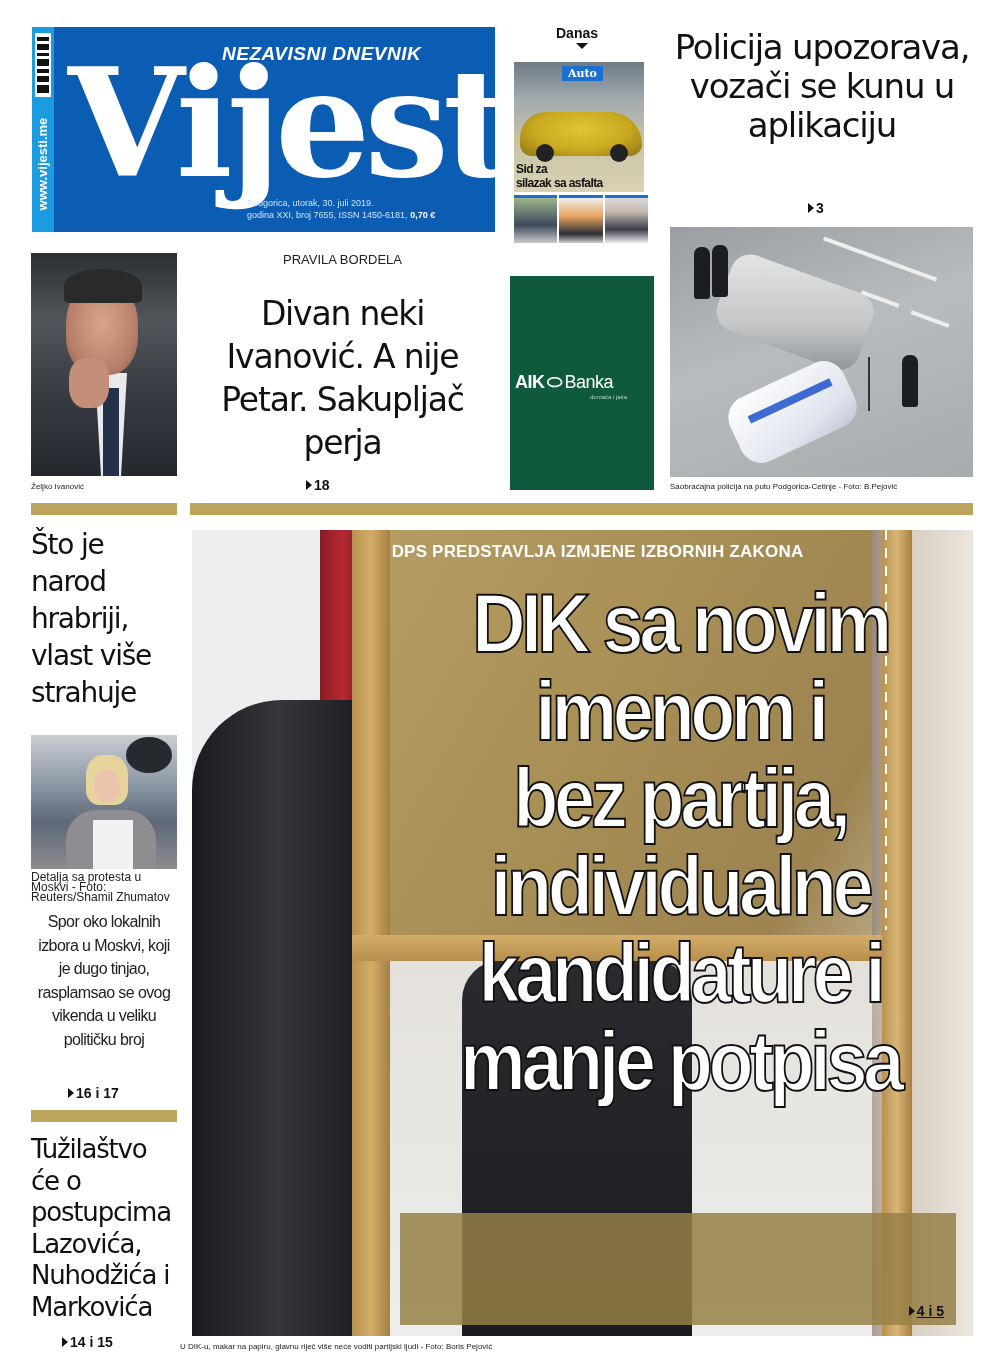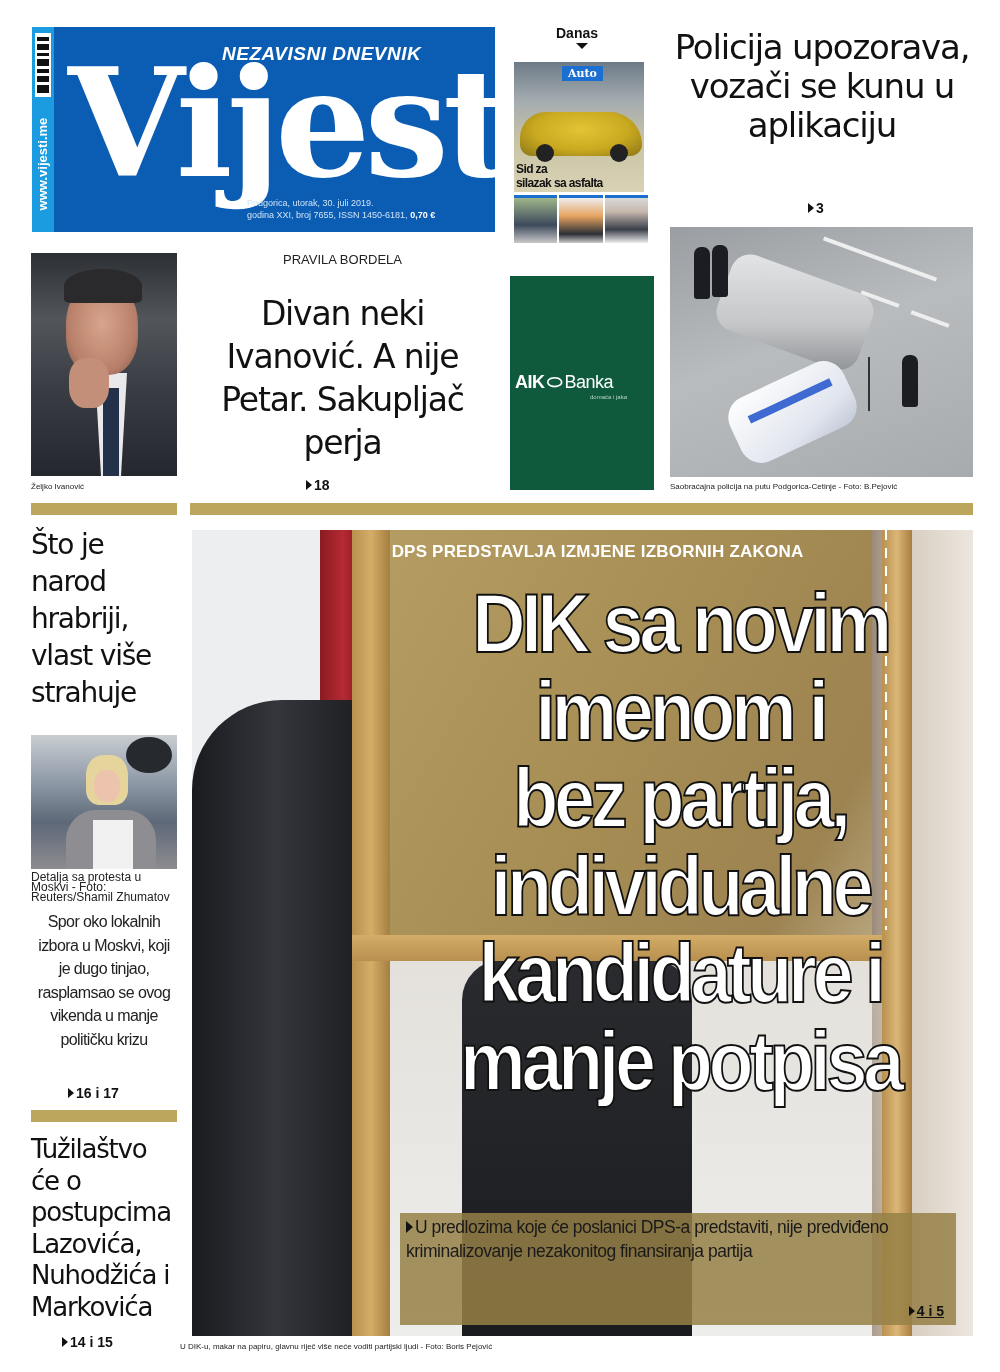--- a/index.html
+++ b/index.html
@@ -184,21 +184,21 @@
 <div class="abs left-head" style="top:526px">Što je narod hrabriji, vlast više strahuje</div>
 
 <div class="abs moskva-photo">
   <div class="abs moskva-helmet"></div>
   <div class="abs moskva-body"></div>
   <div class="abs moskva-shirt"></div>
   <div class="abs moskva-hair"></div>
   <div class="abs moskva-face"></div>
 </div>
 <div class="abs moskva-caption">Detalja sa protesta u Moskvi - Foto: Reuters/Shamil Zhumatov</div>
-<div class="abs moskva-text">Spor oko lokalnih izbora u Moskvi, koji je dugo tinjao, rasplamsao se ovog vikenda u manje političku krizu</div>
+<div class="abs moskva-text">Spor oko lokalnih izbora u Moskvi, koji je dugo tinjao, rasplamsao se ovog vikenda u veliku političku broj</div>
 <div class="abs page-ref" style="left:68px;top:1085px"><span class="tri"></span><span>16 i 17</span></div>
 
 <div class="abs left-head" style="top:1134px;font-size:26px;line-height:31.5px">Tužilaštvo će o postupcima Lazovića, Nuhodžića i Markovića</div>
 <div class="abs page-ref" style="left:62px;top:1334px"><span class="tri"></span><span>14 i 15</span></div>
 
 <div class="abs main-photo">
   <div class="abs mp-booth"></div>
   <div class="abs mp-booth-right"></div>
   <div class="abs mp-light"></div>
   <div class="abs mp-legs"></div>
@@ -214,17 +214,16 @@
 <div class="abs main-head">
   <div>DIK sa novim</div>
   <div>imenom i</div>
   <div>bez partija,</div>
   <div>individualne</div>
   <div>kandidature i</div>
   <div>manje potpisa</div>
 </div>
 
 <div class="abs summary-box">
-  <div class="summary-item"><span class="tri"></span><span>U predlozima koje će poslanici DPS-a predstaviti, nije predviđeno kriminalizovanje nezakonitog finansiranja partija</span></div>
   <div class="abs page-ref summary-ref"><span class="tri"></span><span>4 i 5</span></div>
 </div>
 
 <div class="abs main-caption">U DIK-u, makar na papiru, glavnu riječ više neće voditi partijski ljudi - Foto: Boris Pejović</div>
 
 </body></html>

